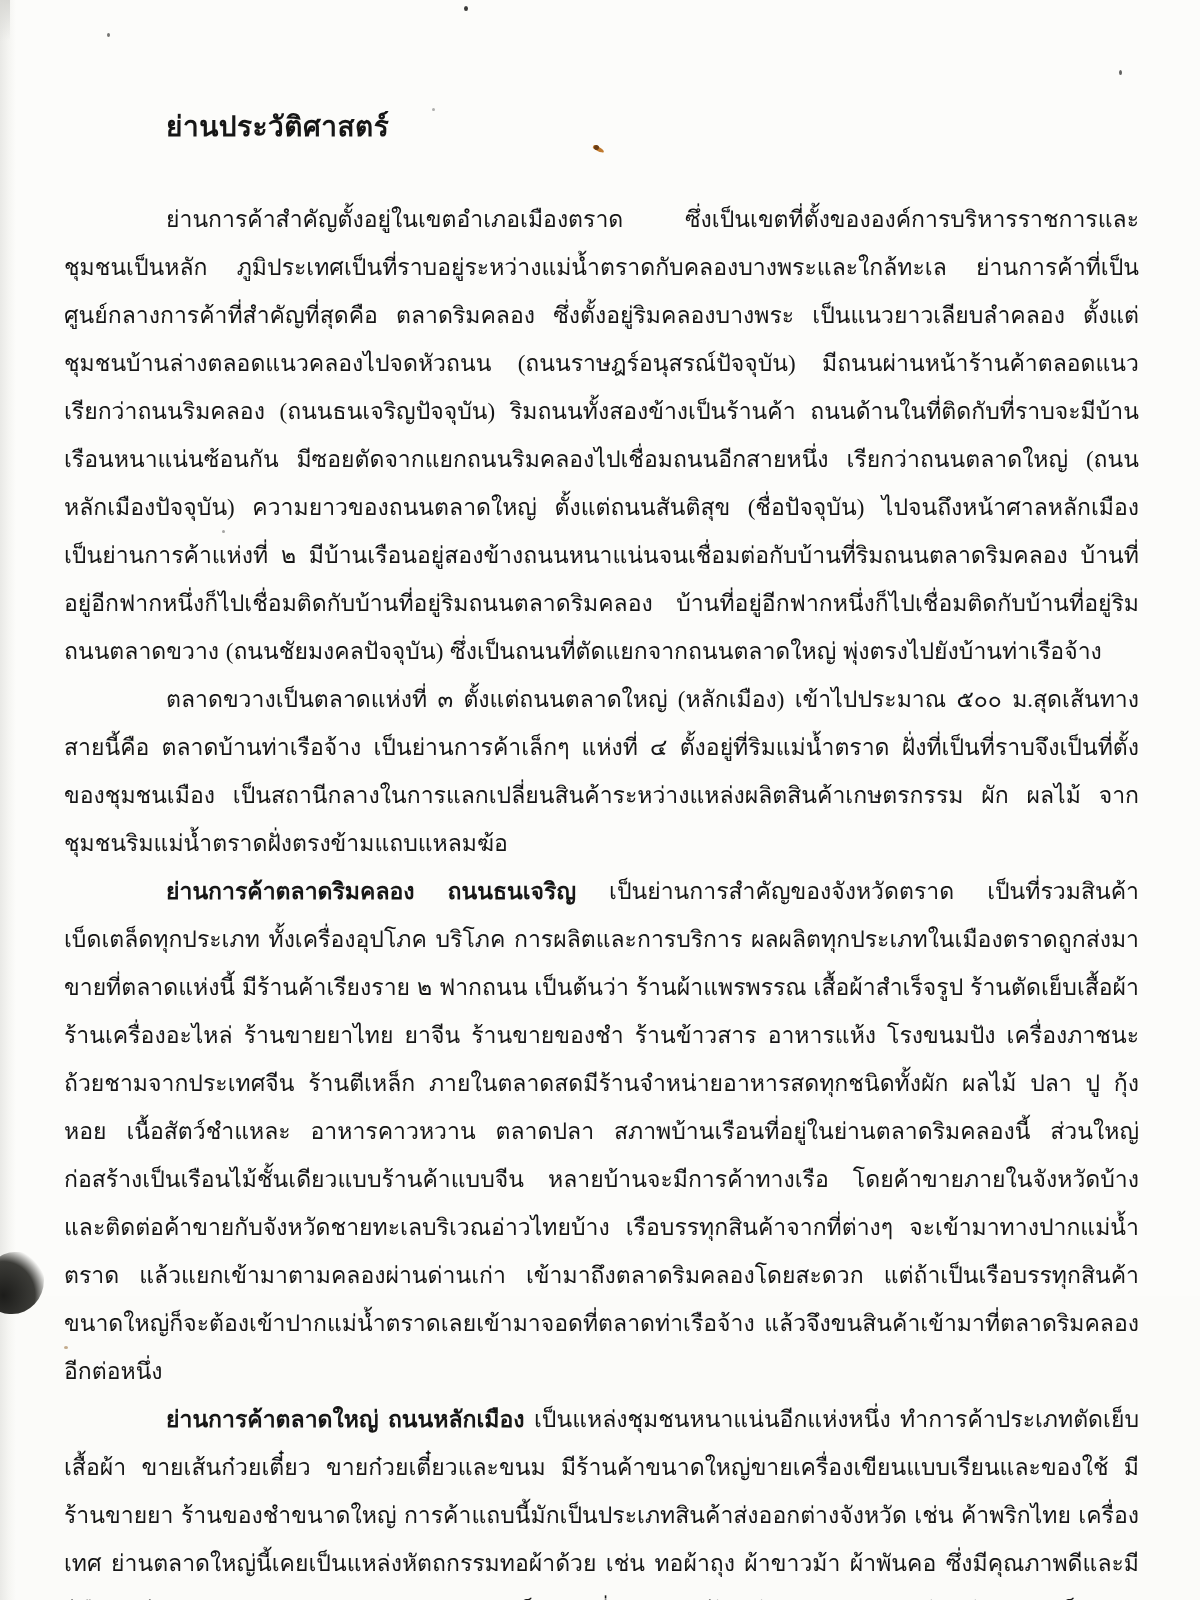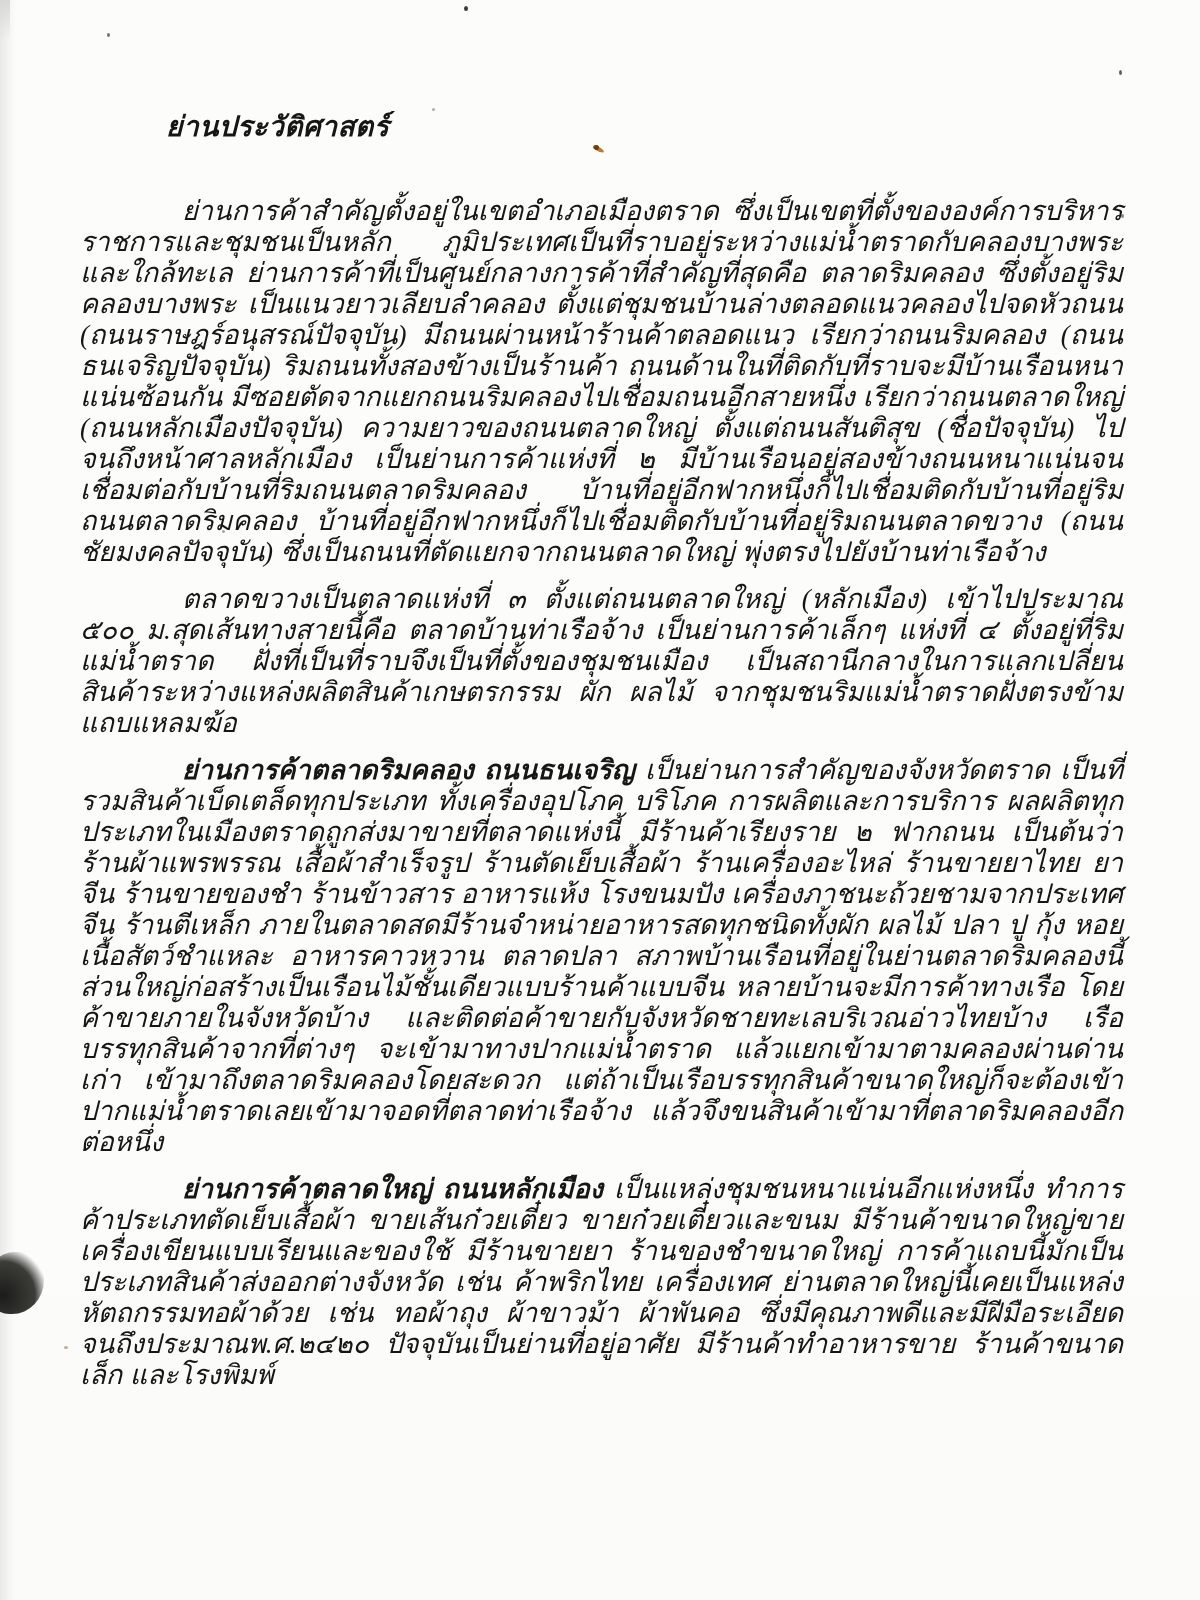--- a/index.html
+++ b/index.html
@@ -9,21 +9,20 @@
     height: 1600px;
     background: #fbfbf9;
     overflow: hidden;
     font-family: "Liberation Serif", "DejaVu Sans", sans-serif;
   }
   .page {
     position: relative;
     width: 1200px;
     height: 1296px;
     background: #fcfcfa;
-    font-style: italic;
   }
   
   .edge-left {
     position: absolute;
     left: 0; top: 0;
     width: 16px; height: 1600px;
     background: linear-gradient(90deg, #e9e9e6 0%, #f5f5f2 55%, rgba(252,252,250,0) 100%);
   }
   .content {
     position: absolute;
@@ -33,24 +32,24 @@
     color: #161616;
   }
   .title {
     font-size: 28px;
     font-weight: 700;
     margin: 0 0 48px 0;
     padding-left: 102px;
     letter-spacing: 0.5px;
   }
   p.para {
-    margin: 16px;
+    margin: 0;
     text-indent: 102px;
-    font-size: 27px;
-    line-height: 31px;
+    font-size: 23px;
+    line-height: 48px;
     text-align: justify;
     font-weight: 400;
     word-spacing: 1px;
   }
   p.para .lead {
     font-weight: 700;
   }
   
   .speck {
     position: absolute;

